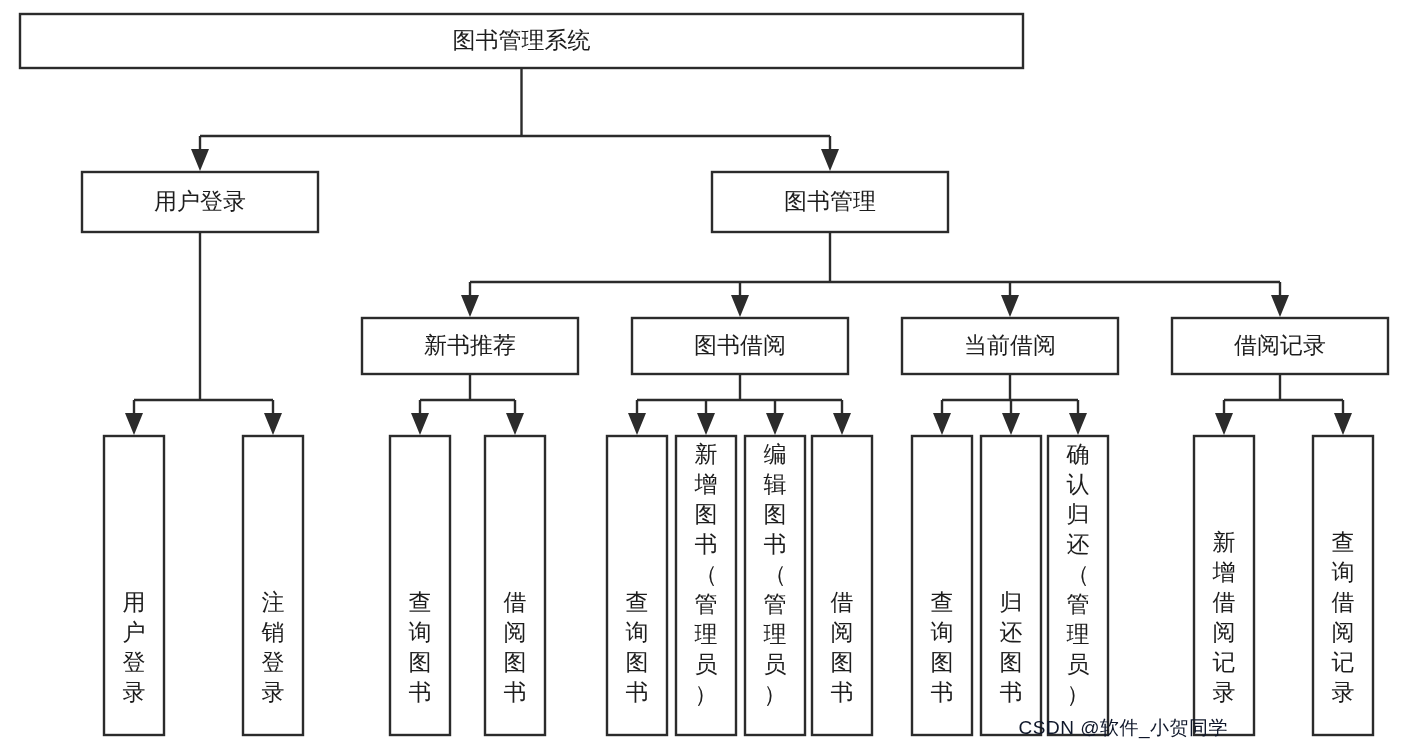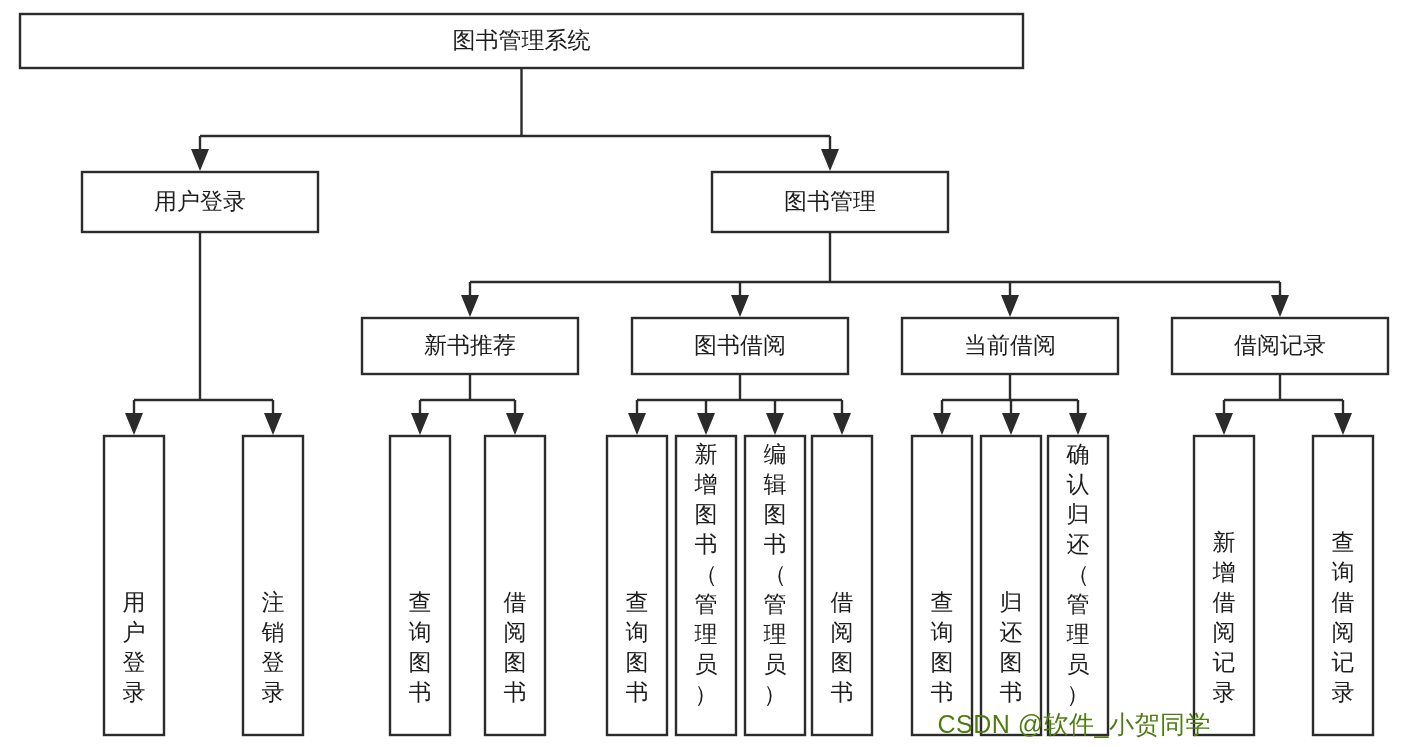--- a/index.html
+++ b/index.html
@@ -50,25 +50,25 @@
     stroke-width: 2.4;
     fill: none;
     stroke-linecap: butt;
   }
   .arrow-head {
     fill: #2b2b2b;
     stroke: none;
   }
   .watermark {
     position: absolute;
-    right: 21px;
+    right: 4px;
     bottom: 6px;
     font-family: "Liberation Sans", "DejaVu Sans", sans-serif;
-    font-size: 25px;
-    color: #4d7c0f;
+    font-size: 19px;
+    color: #0f172a;
     letter-spacing: 0.5px;
     white-space: nowrap;
     pointer-events: none;
   }
 </style>
 </head>
 <body>
 
 <div id="diagram-root">
   <svg class="flow" viewBox="0 0 1405 747" xmlns="http://www.w3.org/2000/svg">

